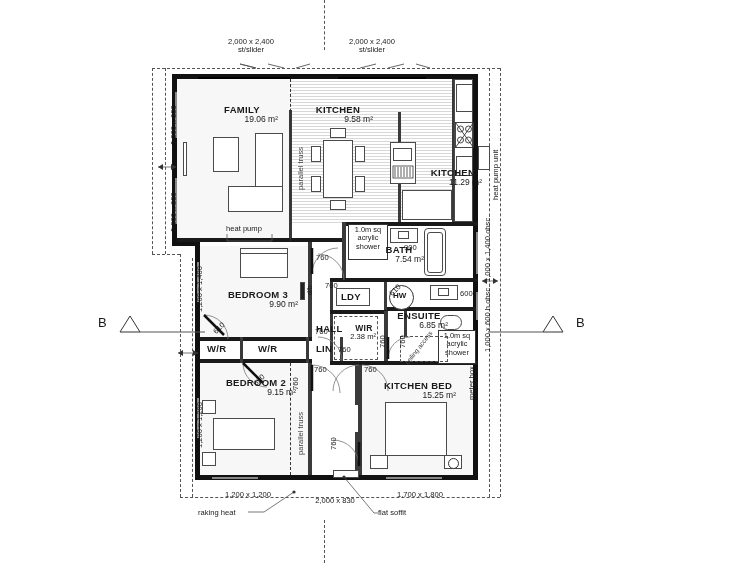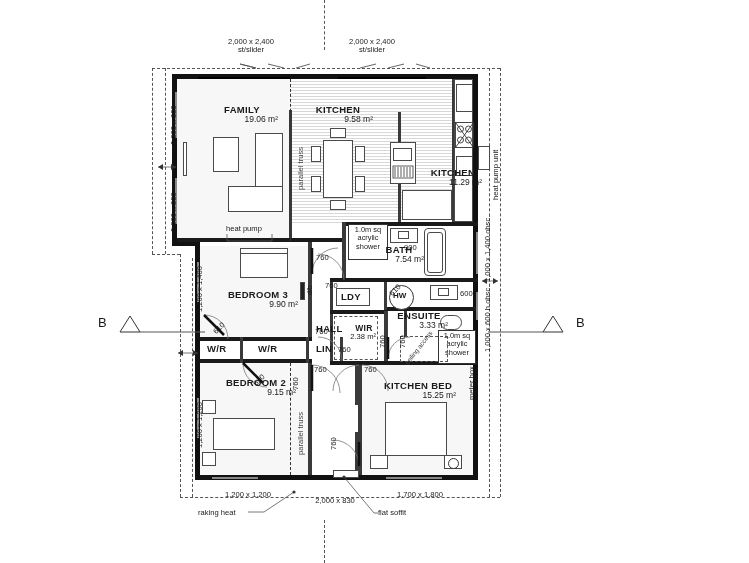--- a/index.html
+++ b/index.html
@@ -264,21 +264,21 @@
     <div class="room-area">11.29 m²</div>
   </div>
 
   <div class="lbl" style="left:374px;top:245px;width:50px;">
     <div class="room-name">BATH</div>
     <div class="room-area">7.54 m²</div>
   </div>
 
   <div class="lbl" style="left:390px;top:311px;width:58px;">
     <div class="room-name">ENSUITE</div>
-    <div class="room-area">3.33 m²</div>
+    <div class="room-area">6.85 m²</div>
   </div>
 
   <div class="lbl" style="left:336px;top:324px;width:40px;">
     <div class="room-name" style="font-size:8.5px;padding-left:16px;">WIR</div>
     <div class="room-area" style="font-size:7.6px;">2.38 m²</div>
   </div>
 
   <div class="lbl" style="left:218px;top:290px;width:80px;">
     <div class="room-name">BEDROOM 3</div>
     <div class="room-area">9.90 m²</div>

